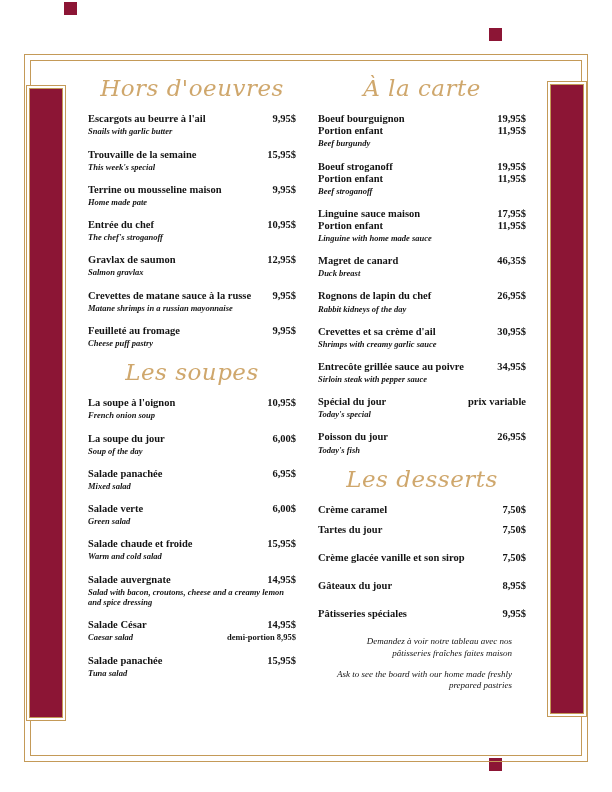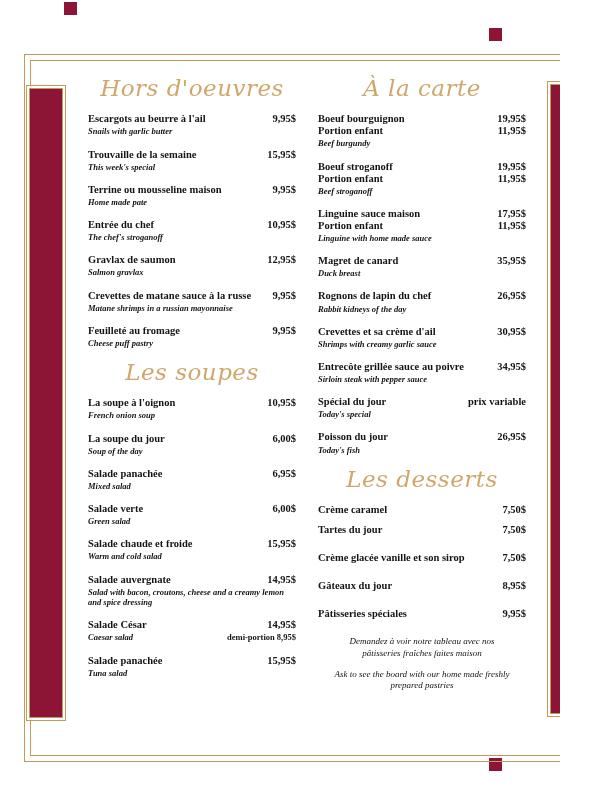--- a/index.html
+++ b/index.html
@@ -1,20 +1,20 @@
 <!DOCTYPE html>
 <html><head>
 <meta charset="utf-8">
 <style>
   html,body{margin:0;padding:0;}
   body{
     width:612px;height:792px;background:#ffffff;
     font-family:"Liberation Serif", serif;color:#141414;
   }
-  .page{position:relative;width:560px;height:792px;overflow:hidden;background:#fff;}
+  .page{position:relative;width:612px;height:792px;overflow:hidden;background:#fff;}
 
   
   .frame{position:absolute;border:1px solid #c49a58;pointer-events:none;}
   .frame-outer{left:24px;top:54px;width:562px;height:706px;}
   .frame-inner{left:30px;top:60px;width:550px;height:694px;}
 
   
   .bar{
     position:absolute;background:#8c1535;
     border:1px solid #c49a58;
@@ -47,21 +47,21 @@
 
   .item{margin-bottom:12px;}
   .row{display:flex;justify-content:space-between;align-items:baseline;font-size:10.5px;line-height:1.15;font-weight:bold;}
   .nm{padding-right:6px;}
   .pr{white-space:nowrap;}
   .descrow{margin-top:1px;}
   .desc{font-style:italic;font-size:8.5px;line-height:1.2;padding-right:4px;}
   .descr{font-size:8.5px;white-space:nowrap;}
 
   .footnote{margin-top:8px;padding:0 14px;text-align:center;font-style:italic;font-size:9px;line-height:1.25;}
-  .footnote p{margin:0 0 10px 0;}
+  .footnote p{margin:0 0 10px 0;text-align:right;}
 </style>
 </head>
 <body>
 
 <div class="page">
 
   <div class="sq sq-tl"></div>
   <div class="sq sq-tr"></div>
   <div class="sq sq-br"></div>
 
@@ -252,21 +252,21 @@
             <span class="nm">Portion enfant</span>
             <span class="pr">11,95$</span>
           </div>
           <div class="row descrow">
             <span class="desc">Linguine with home made sauce</span>
           </div>
         </div>
         <div class="item">
           <div class="row">
             <span class="nm">Magret de canard</span>
-            <span class="pr">35,95$</span>
+            <span class="pr">46,35$</span>
           </div>
           <div class="row descrow">
             <span class="desc">Duck breast</span>
           </div>
         </div>
         <div class="item">
           <div class="row">
             <span class="nm">Rognons de lapin du chef</span>
             <span class="pr">26,95$</span>
           </div>

